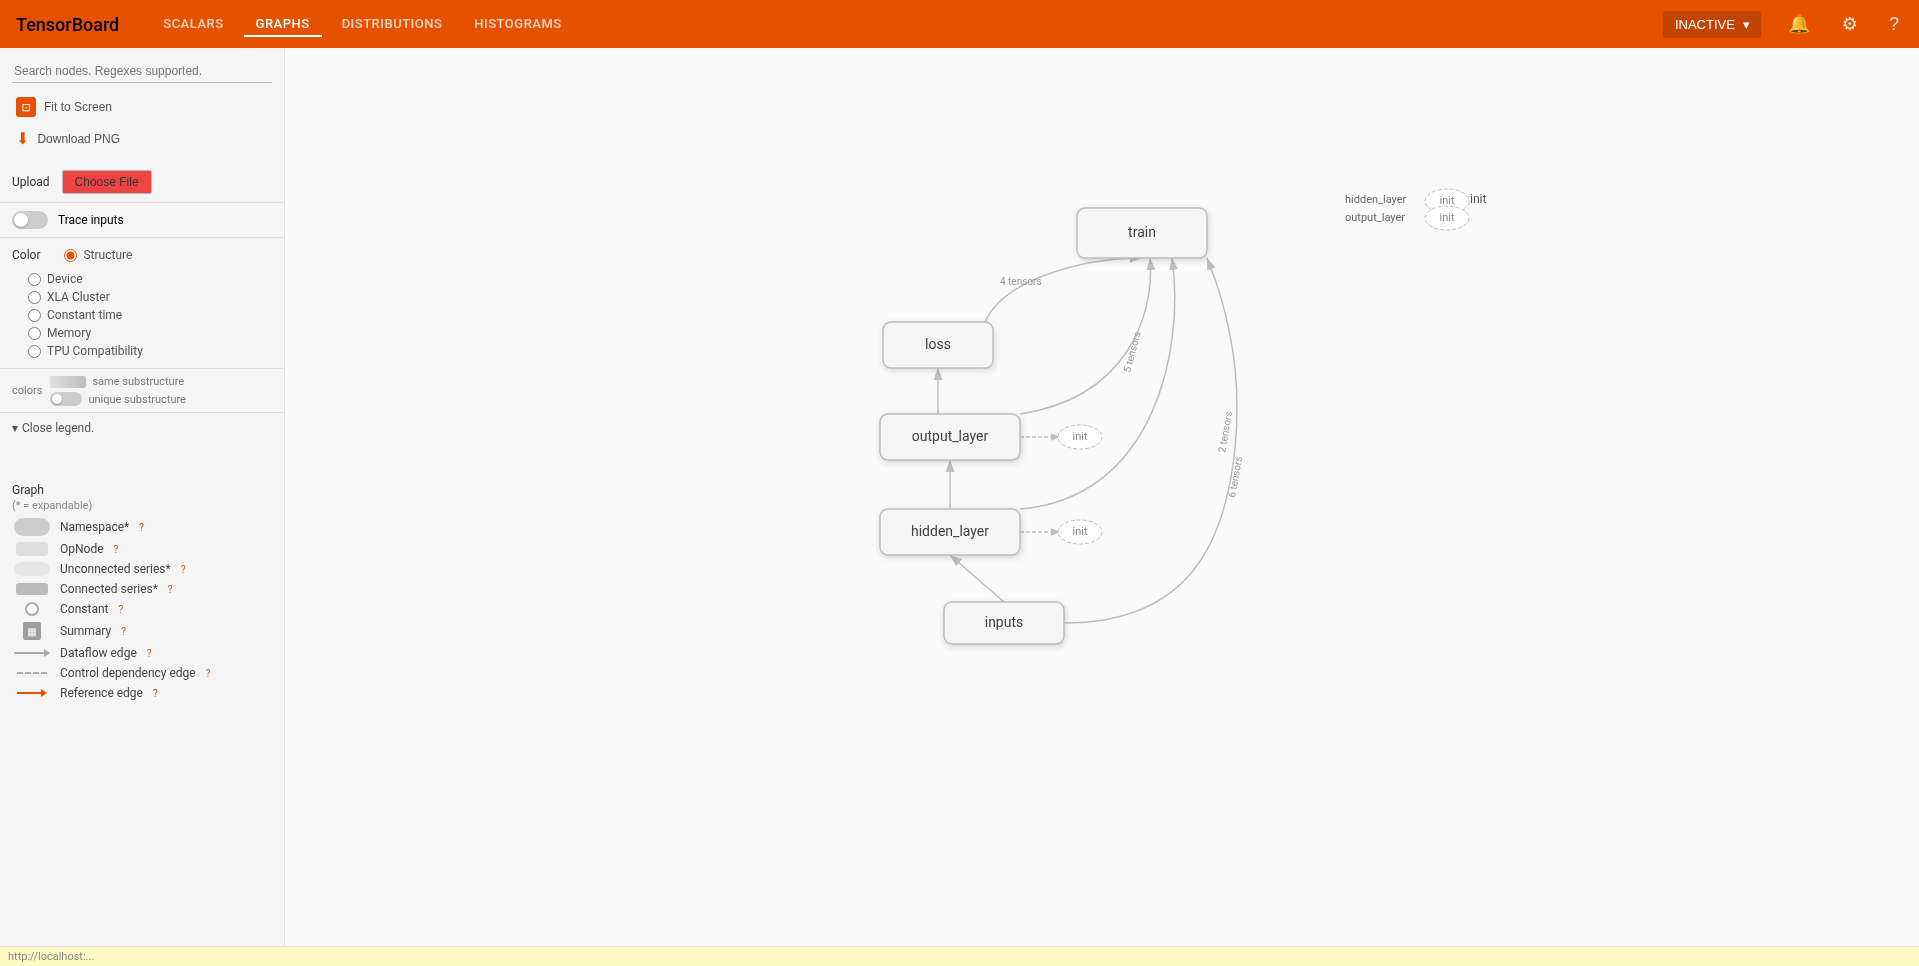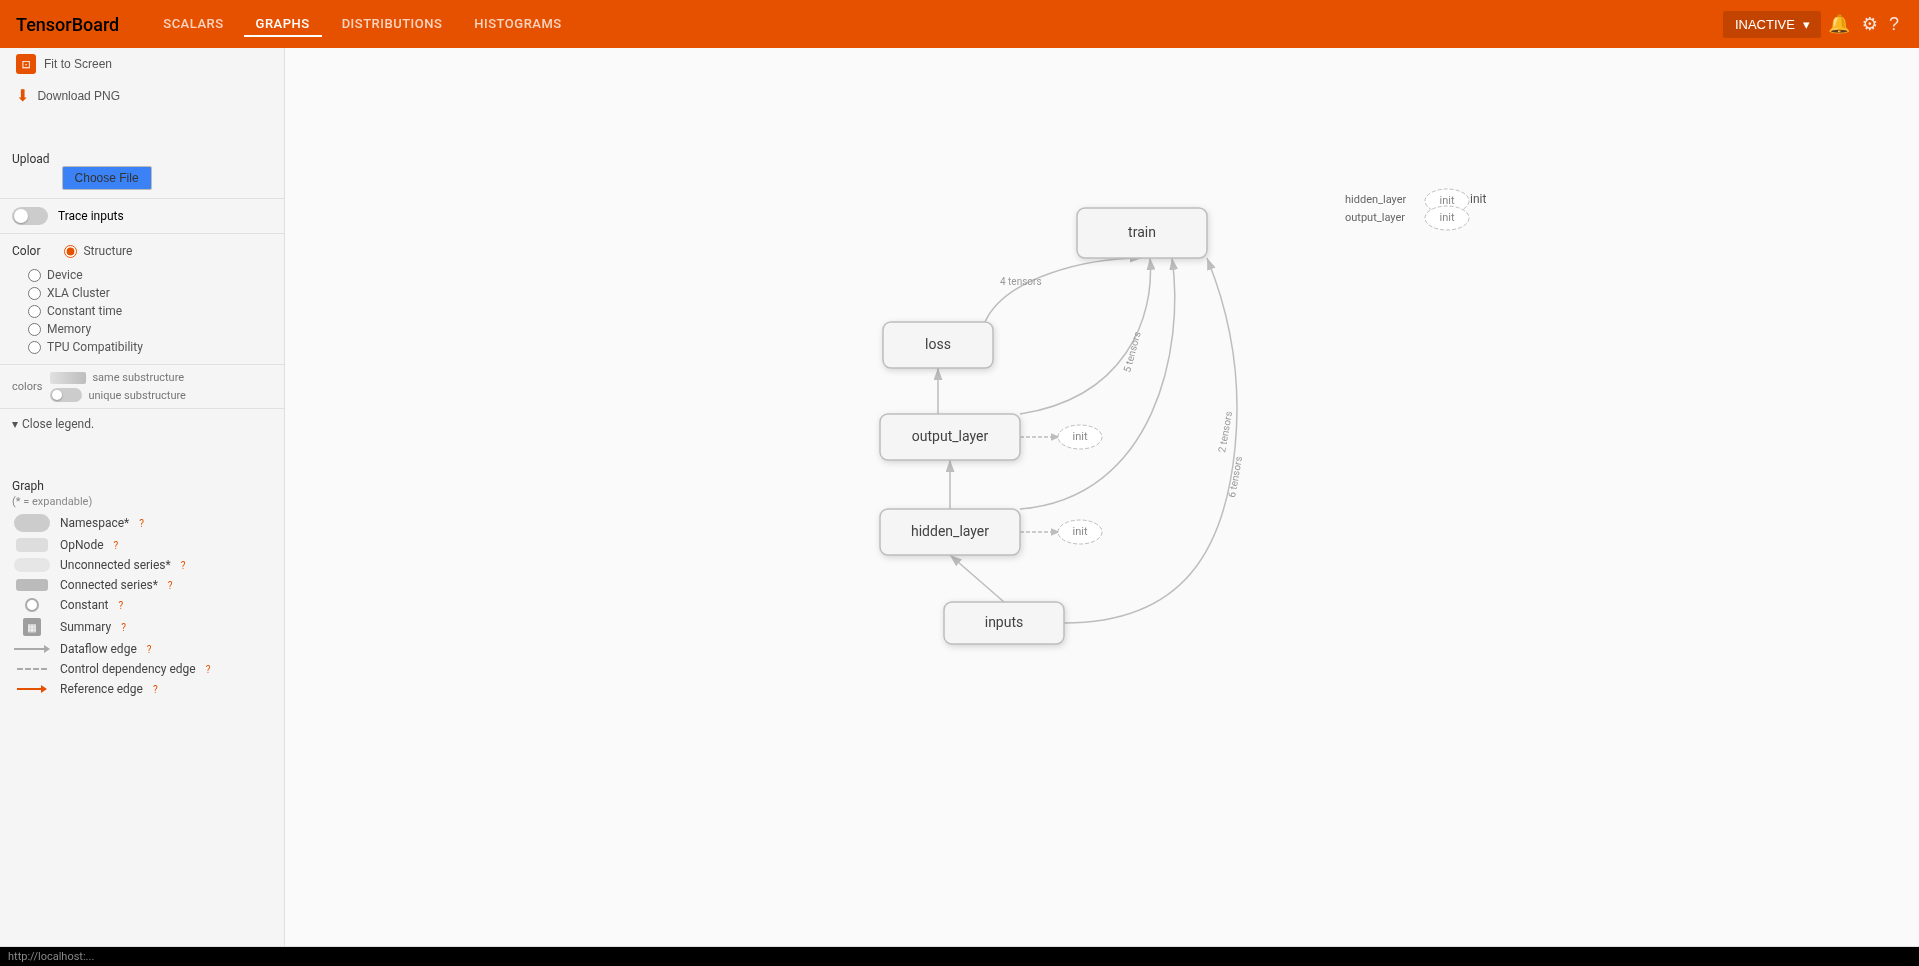--- a/index.html
+++ b/index.html
@@ -33,21 +33,21 @@
       letter-spacing: 0.5px;
       font-weight: 500;
     }
     #topbar nav a.active {
       color: #fff;
       border-bottom: 2px solid #fff;
     }
     #topbar .right-controls {
       display: flex;
       align-items: center;
-      gap: 3px;
+      gap: 23px;
     }
     .dropdown-inactive {
       background: rgba(0,0,0,0.15);
       border: none;
       color: #fff;
       padding: 6px 12px;
       font-size: 13px;
       cursor: pointer;
       display: flex;
       align-items: center;
@@ -150,27 +150,26 @@
     .upload-row {
       display: flex;
       align-items: center;
       gap: 12px;
       padding: 8px 12px;
       border-bottom: 1px solid #e0e0e0;
     }
     .upload-label { font-size: 12px; color: #333; }
     .choose-file-btn {
       border: 1px solid #bbb;
-      background: #3b82f6;
+      background: #ef4444;
       border-radius: 2px;
       padding: 4px 12px;
       font-size: 12px;
       cursor: pointer;
       color: #333;
-      margin-top: 39px;
     }
 
     .trace-row {
       display: flex;
       align-items: center;
       gap: 10px;
       padding: 8px 12px;
       border-bottom: 1px solid #e0e0e0;
     }
     
@@ -335,21 +334,21 @@
       position: absolute;
       top: 0; left: 0;
       width: 100%; height: 100%;
     }
 
     
     #statusbar {
       position: fixed;
       bottom: 0; left: 0; right: 0;
       height: 20px;
-      background: #000000;
+      background: #fef9c3;
       border-top: 1px solid #e0e0e0;
       display: flex;
       align-items: center;
       padding: 0 8px;
       font-size: 11px;
       color: #888;
       z-index: 50;
     }
 
     .graph-node {
@@ -412,20 +411,23 @@
     </button>
     <button class="icon-btn" title="Notifications">🔔</button>
     <button class="icon-btn" title="Settings">⚙</button>
     <button class="icon-btn" title="Help">?</button>
   </div>
 </div>
 
 <div id="main">
 
   <div id="sidebar">
+    <div class="sidebar-top">
+      <input class="search-input" type="text" placeholder="Search nodes. Regexes supported." style="">
+    </div>
 
     <div style="padding: 0 12px 8px;">
       <button class="sidebar-btn">
         <span class="icon-square">⊡</span>
         <span>Fit to Screen</span>
       </button>
       <button class="sidebar-btn">
         <span class="icon-dl">⬇</span>
         <span>Download PNG</span>
       </button>

